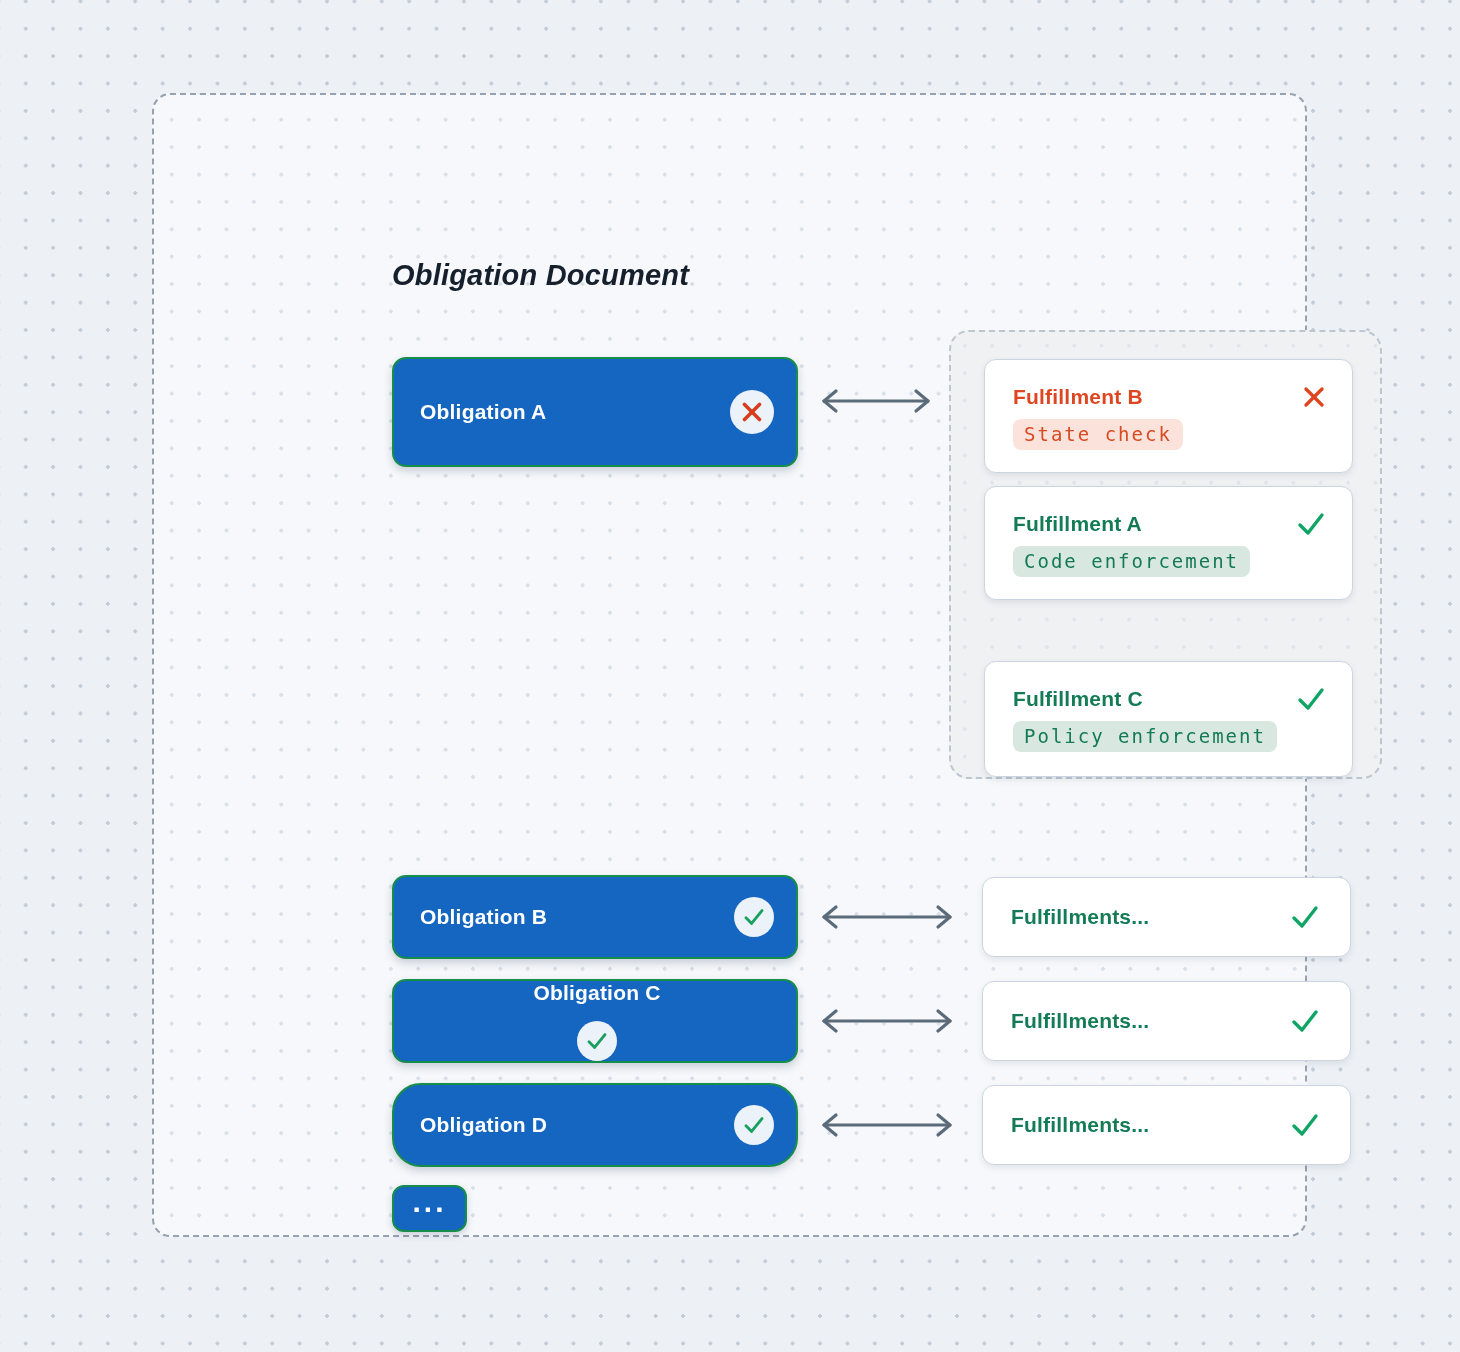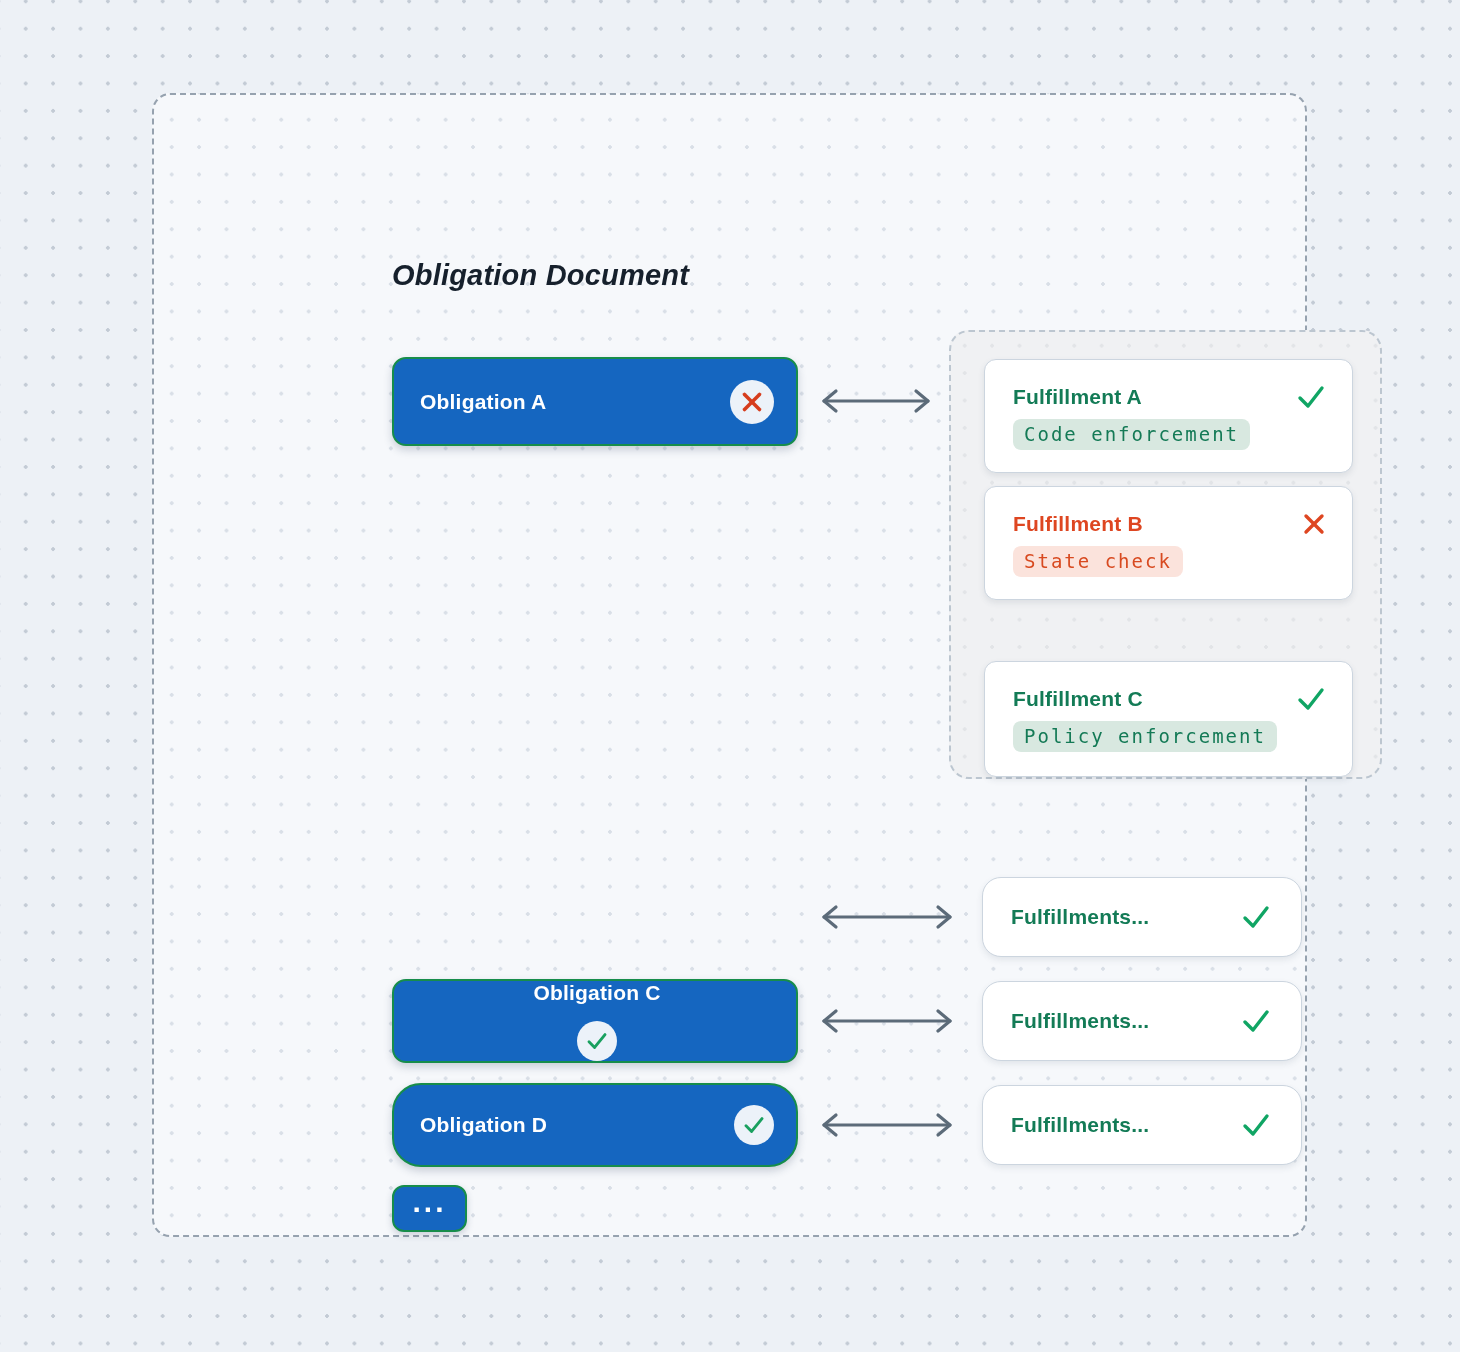--- a/index.html
+++ b/index.html
@@ -85,24 +85,24 @@
     display:inline-block;margin-top:10px;
     font-family:"DejaVu Sans Mono", monospace;
     font-size:19px;letter-spacing:2px;
     padding:4px 11px 5px 11px;border-radius:8px;
   }
   .tag.green{background:#d8e8e0;color:#147a56;}
   .tag.red{background:#fbe3dc;color:#d84a20;}
   .scard{
     position:absolute;
     box-sizing:border-box;
-    width:320px;height:80px;
+    width:369px;height:80px;
     background:#ffffff;
     border:1.5px solid #ccd5df;
-    border-radius:19px;
+    border-radius:12px;
     display:flex;align-items:center;justify-content:space-between;
     padding:0 30px 0 28px;
     box-shadow:0 3px 6px rgba(50,70,90,.10);
   }
   .more-pill{
     position:absolute;left:238px;top:1090px;width:75px;height:47px;
     box-sizing:border-box;
     background:#1566c0;border:2.5px solid #178d4b;border-radius:12px;
     display:flex;align-items:center;justify-content:center;
     box-shadow:0 3px 7px rgba(40,60,90,.22);
@@ -113,79 +113,87 @@
   }
   svg{display:block;}
 </style>
 </head>
 <body>
 
 <div class="canvas">
   <div class="outer-box">
     <h1 class="doc-title">Obligation Document</h1>
 
-    <div class="pill" style="left:238px;top:262px;height:89px;">
+    <div class="pill" style="left:238px;top:262px;height:110px;">
       <span class="pill-label">Obligation A</span>
       <span class="badge">
         <svg width="24" height="24" viewBox="0 0 24 24" fill="none" stroke="#d63d1d" stroke-width="3.6" stroke-linecap="round">
           <line x1="4.5" y1="4.5" x2="19.5" y2="19.5"></line>
             <line x1="19.5" y1="4.5" x2="4.5" y2="19.5"></line>
         </svg>
       </span>
     </div>
 
     <div class="arrow" style="left:662px;top:291px;">
       <svg width="120" height="30" viewBox="0 0 120 30" fill="none" stroke="#5c6b79" stroke-width="3.2" stroke-linecap="round" stroke-linejoin="round">
         <line x1="8" y1="15" x2="112" y2="15"></line>
         <polyline points="20,5 8,15 20,25"></polyline>
         <polyline points="100,5 112,15 100,25"></polyline>
       </svg>
     </div>
 
     <div class="fgroup">
-
-      <div class="fcard">
-        <div class="fcard-head">
-          <span class="fcard-title green-text">Fulfillment A</span>
-          <span>
-            <svg width="30" height="24" viewBox="0 0 30 24" fill="none" stroke="#10a564" stroke-width="3.4" stroke-linecap="round" stroke-linejoin="round">
-              <polyline points="4,13 12,21 26,3"></polyline>
-            </svg>
-          </span>
-        </div>
-        <span class="tag green">Code enforcement</span>
-      </div>
 
       <div class="fcard">
         <div class="fcard-head">
           <span class="fcard-title red-text">Fulfillment B</span>
           <span>
             <svg width="24" height="24" viewBox="0 0 24 24" fill="none" stroke="#de4621" stroke-width="3.4" stroke-linecap="round">
               <line x1="4" y1="4" x2="20" y2="20"></line>
                 <line x1="20" y1="4" x2="4" y2="20"></line>
             </svg>
           </span>
         </div>
         <span class="tag red">State check</span>
       </div>
 
+      <div class="fcard">
+        <div class="fcard-head">
+          <span class="fcard-title green-text">Fulfillment A</span>
+          <span>
+            <svg width="30" height="24" viewBox="0 0 30 24" fill="none" stroke="#10a564" stroke-width="3.4" stroke-linecap="round" stroke-linejoin="round">
+              <polyline points="4,13 12,21 26,3"></polyline>
+            </svg>
+          </span>
+        </div>
+        <span class="tag green">Code enforcement</span>
+      </div>
+
       <div class="fcard" style="height:123px;margin-top:48px;">
         <div class="fcard-head">
           <span class="fcard-title green-text">Fulfillment C</span>
           <span>
             <svg width="30" height="24" viewBox="0 0 30 24" fill="none" stroke="#10a564" stroke-width="3.4" stroke-linecap="round" stroke-linejoin="round">
               <polyline points="4,13 12,21 26,3"></polyline>
             </svg>
           </span>
         </div>
         <span class="tag green">Policy enforcement</span>
       </div>
 
     </div>
 
+    <div class="pill" style="left:238px;top:780px;">
+      <span class="pill-label">Obligation B</span>
+      <span class="badge small">
+        <svg width="24" height="22" viewBox="0 0 30 24" fill="none" stroke="#19a05f" stroke-width="3.6" stroke-linecap="round" stroke-linejoin="round">
+          <polyline points="5,13 12,20 25,4"></polyline>
+        </svg>
+      </span>
+    </div>
     <div class="arrow" style="left:662px;top:807px;">
       <svg width="142" height="30" viewBox="0 0 142 30" fill="none" stroke="#5c6b79" stroke-width="3.2" stroke-linecap="round" stroke-linejoin="round">
         <line x1="8" y1="15" x2="134" y2="15"></line>
         <polyline points="20,5 8,15 20,25"></polyline>
         <polyline points="122,5 134,15 122,25"></polyline>
       </svg>
     </div>
     <div class="scard" style="left:828px;top:782px;">
       <span class="fcard-title green-text">Fulfillments...</span>
       <span>

